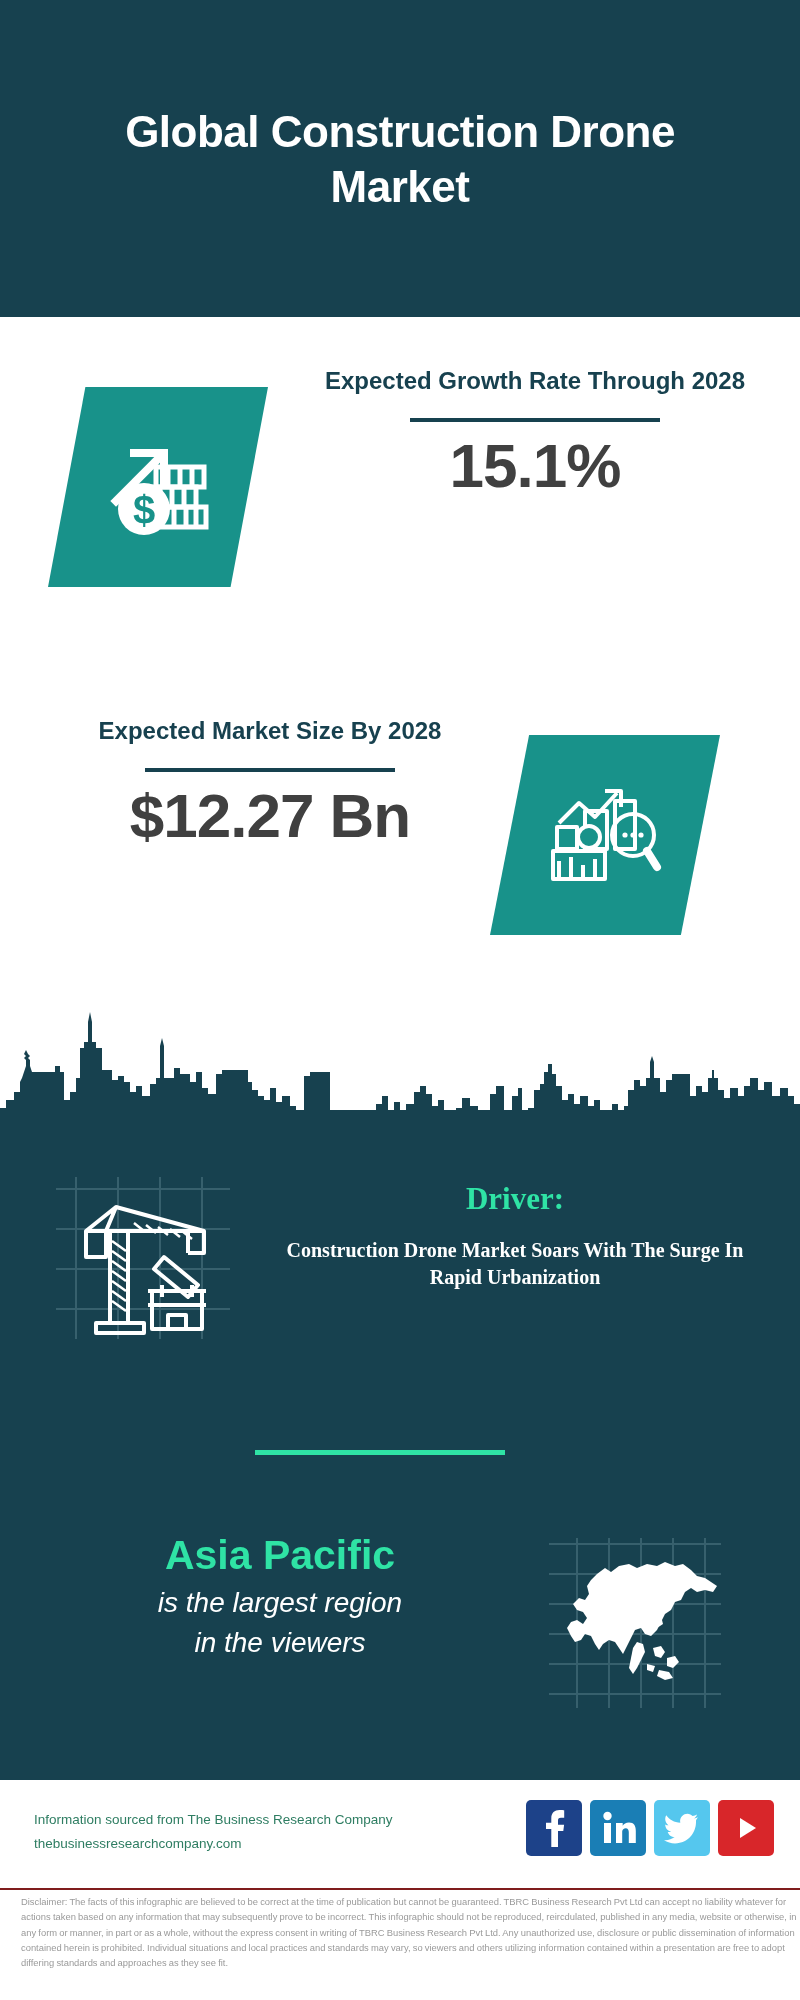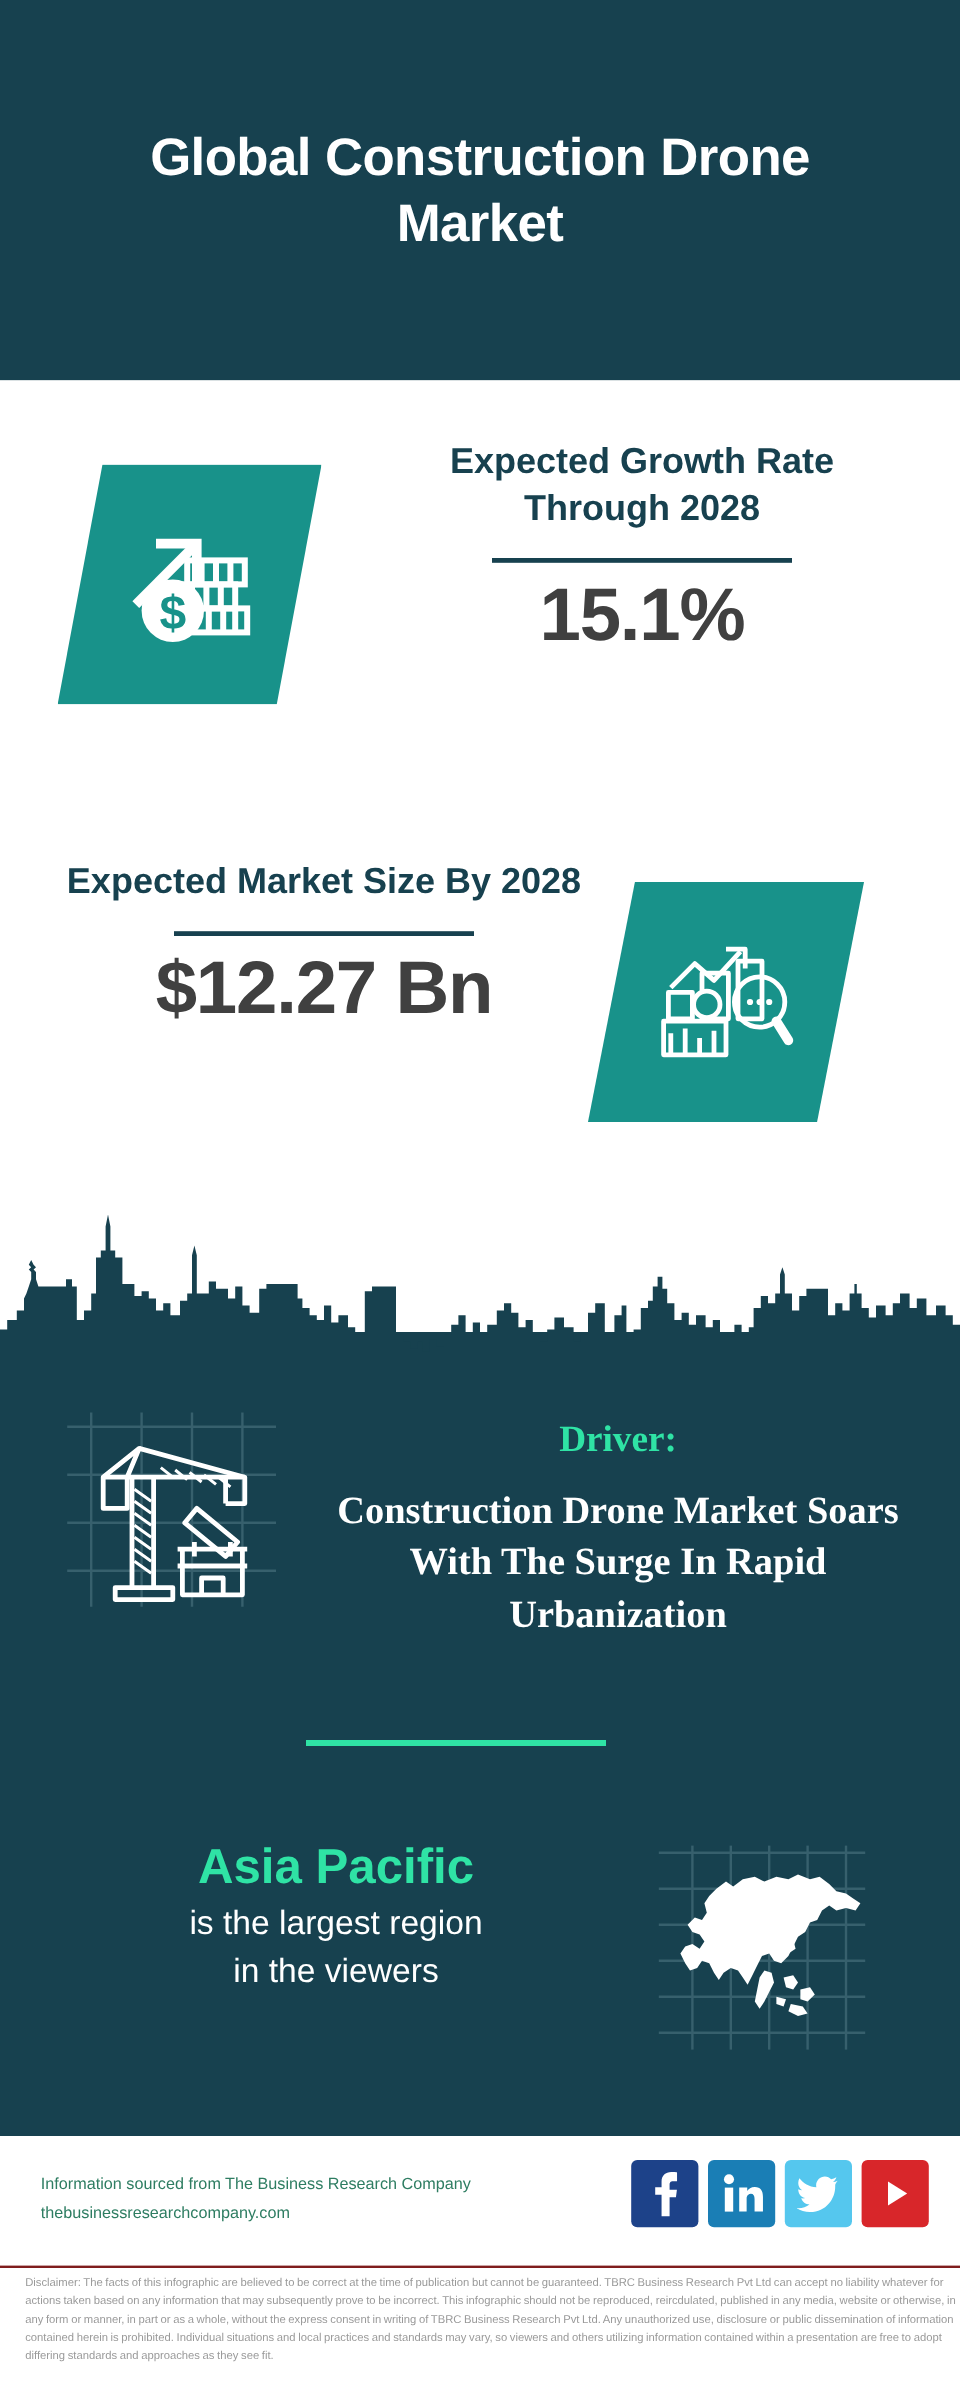--- a/index.html
+++ b/index.html
@@ -71,21 +71,21 @@
     justify-content: center;
   }
   .stat1-text {
     position: absolute;
     left: 310px; top: 10px;
     width: 450px;
     text-align: center;
   }
   .stat-head {
     color: #17414f;
-    font-size: 30px;
+    font-size: 24px;
     font-weight: bold;
     line-height: 1.3;
   }
   .stat-rule {
     width: 250px;
     height: 4px;
     background: #17414f;
     margin: 22px auto 10px auto;
   }
   .stat-value {
@@ -147,21 +147,21 @@
   }
   .driver-label {
     color: #2fe3a5;
     font-size: 31px;
     font-weight: bold;
     line-height: 1.3;
     margin-bottom: 18px;
   }
   .driver-body {
     color: #ffffff;
-    font-size: 32px;
+    font-size: 20px;
     font-weight: bold;
     line-height: 1.35;
   }
 
   .mint-divider {
     position: absolute;
     left: 255px; top: 1450px;
     width: 250px; height: 5px;
     background: #2fe3a5;
   }
@@ -182,20 +182,21 @@
     color: #2fe3a5;
     font-size: 41px;
     font-weight: bold;
     line-height: 1.35;
   }
   .region-sub {
     color: #ffffff;
     font-size: 28px;
     font-weight: normal;
     line-height: 1.4;
+    font-style: italic;
   }
   .region-map {
     position: absolute;
     left: 525px; top: 10px;
     width: 210px; height: 190px;
   }
 
   
   .footer {
     position: absolute;

